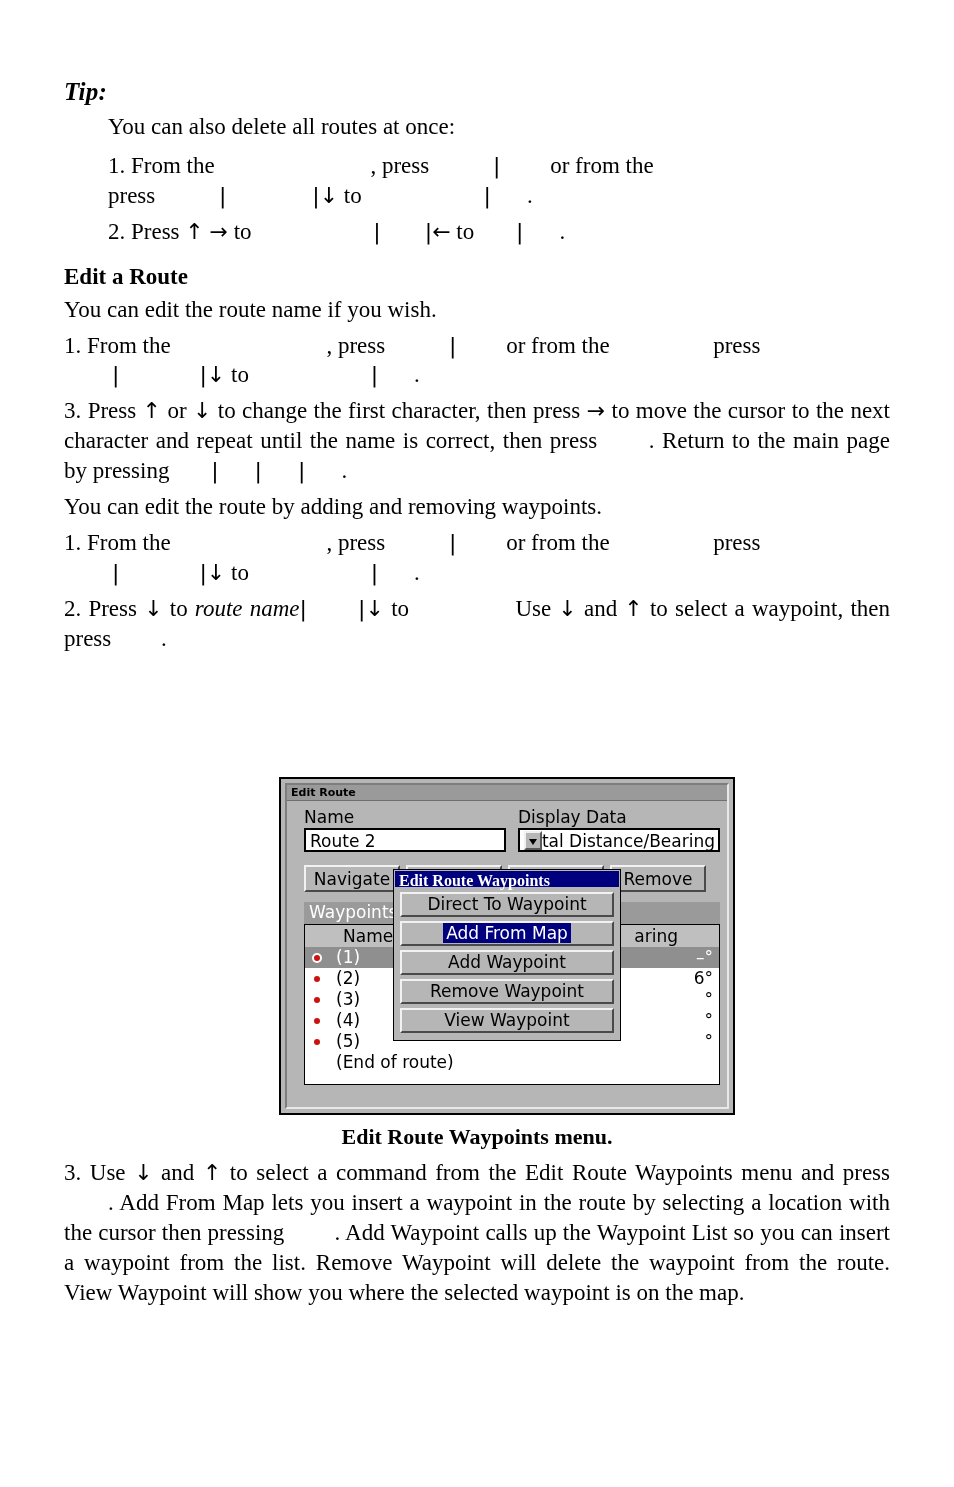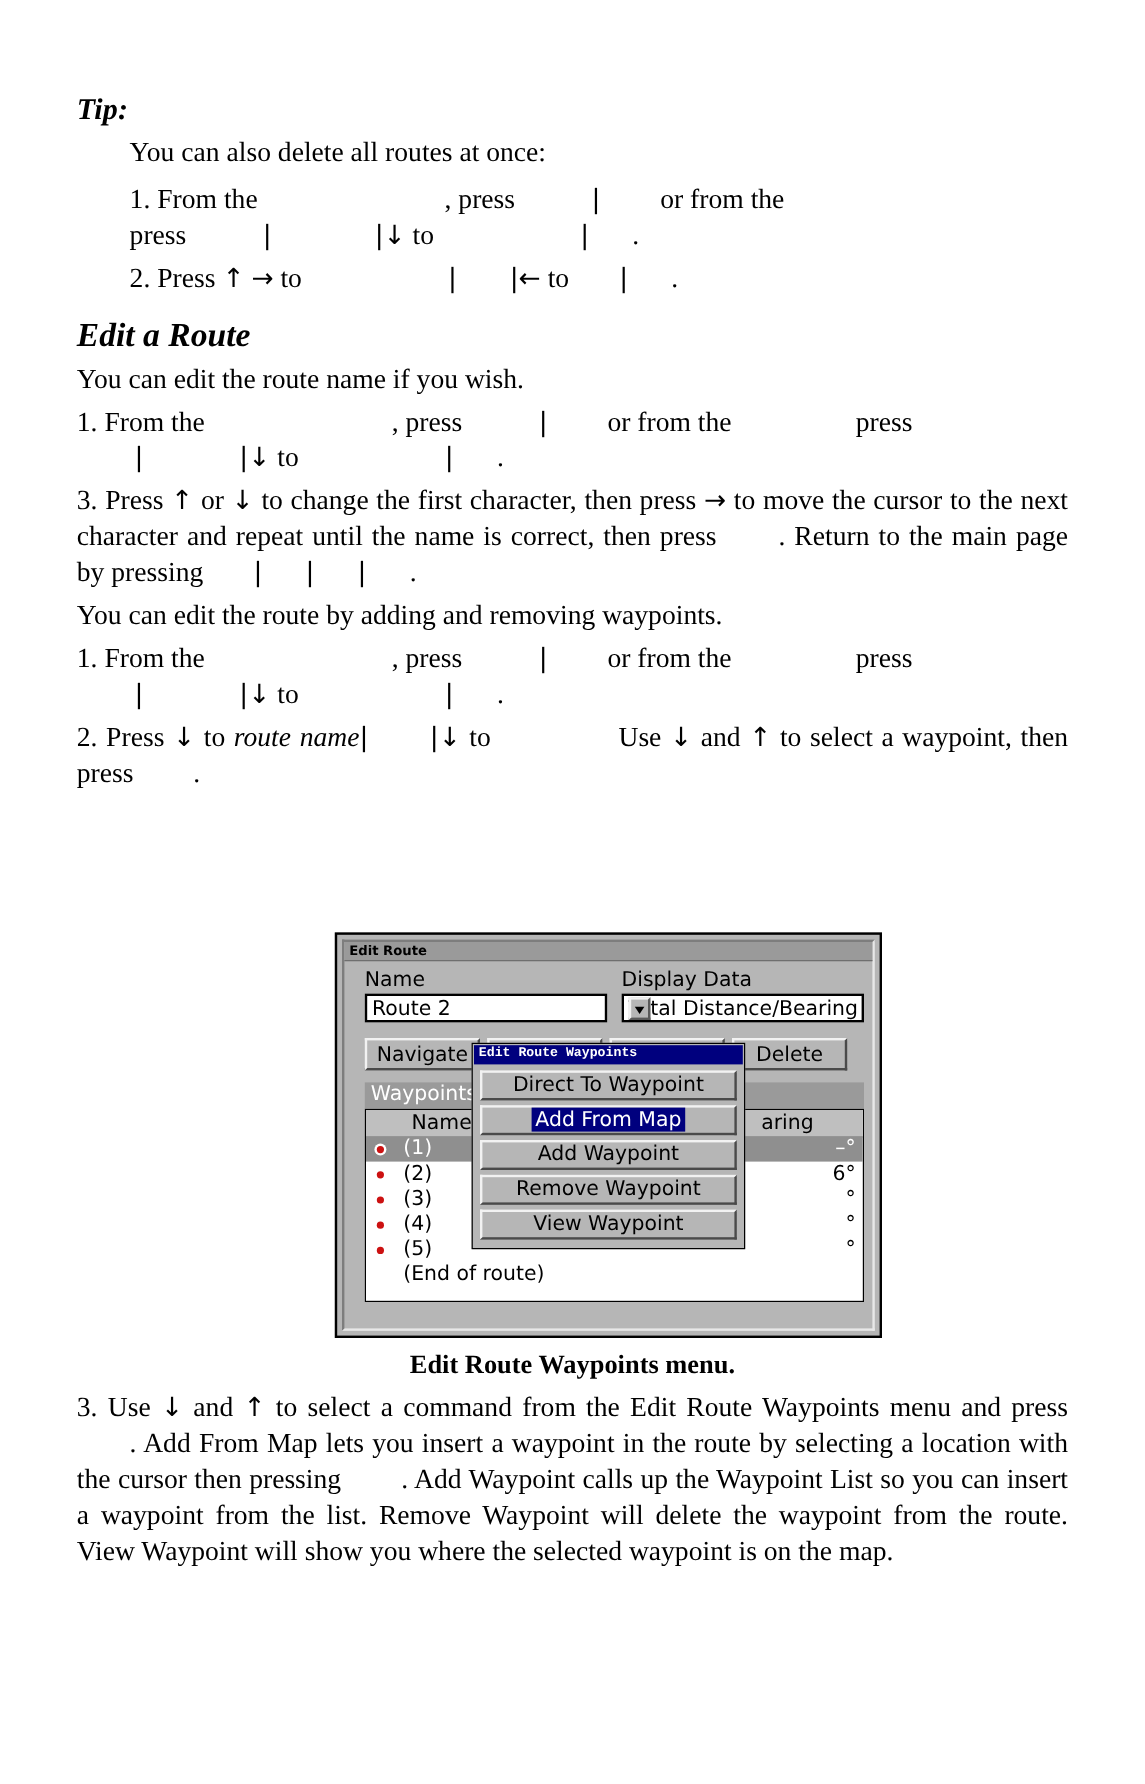--- a/index.html
+++ b/index.html
@@ -38,24 +38,23 @@
     line-height:1.28;
   }
   .tip-step{
     margin:0 0 6px 44px;
     font-size:23px;
     line-height:1.30;
     text-align:justify;
   }
   h2.section{
     font-weight:bold;
-    font-size:28px;
+    font-size:23px;
     line-height:1.2;
     margin:16px 0 4px 0;
-    font-style:italic;
   }
   p.para{
     margin:0 0 6px 0;
     font-size:23px;
     line-height:1.30;
   }
   p.step{
     margin:0 0 6px 0;
     font-size:23px;
     line-height:1.30;
@@ -220,22 +219,22 @@
     border:1px solid #000;
     box-sizing:border-box;
     z-index:30;
   }
   .popup-title{
     position:absolute;left:1px;top:1px;right:1px;height:16px;
     background:#00007e;
   }
   .popup-title span{
     position:absolute;left:4px;top:1px;
-    font-size:11px;font-weight:bold;color:#ffffff;
-    font-family:Liberation Mono, monospace;
+    font-size:16px;font-weight:bold;color:#ffffff;
+    font-family:Liberation Serif, serif;
   }
   .mi{
     position:absolute;left:6px;
     width:calc(100% - 12px);
     height:25px;
     background:#b6b6b6;
     border-top:2px solid #f2f2f2;
     border-left:2px solid #f2f2f2;
     border-right:2px solid #4a4a4a;
     border-bottom:2px solid #4a4a4a;
@@ -384,21 +383,21 @@
         <div class="field" style="left:231px;top:43px;width:202px;height:24px;">
           <span>Total Distance/Bearing</span>
           <span class="dropbtn">
               <span class="tri"></span>
             </span>
         </div>
 
         <div class="btn" style="left:17px;top:80px;width:96px;height:27px;">Navigate</div>
         <div class="btn" style="left:119px;top:80px;width:96px;height:27px;"></div>
         <div class="btn" style="left:221px;top:80px;width:96px;height:27px;"></div>
-        <div class="btn" style="left:323px;top:80px;width:96px;height:27px;">Delete</div>
+        <div class="btn" style="left:323px;top:80px;width:96px;height:27px;">Remove</div>
 
         <div class="hdrbar" style="left:17px;top:117px;width:416px;height:22px;">
           <span>Waypoints</span>
         </div>
 
         <div class="listbox" style="left:17px;top:139px;width:416px;height:161px;">
           <div class="colhdr">
             <span class="ch" style="left:38px;">Name</span>
             <span class="ch" style="right:41px;">aring</span>
           </div>

